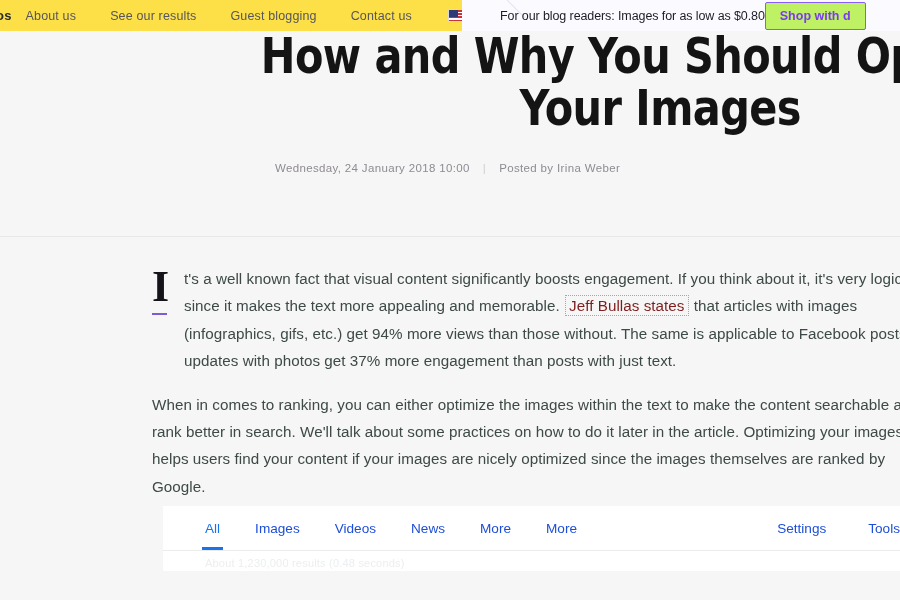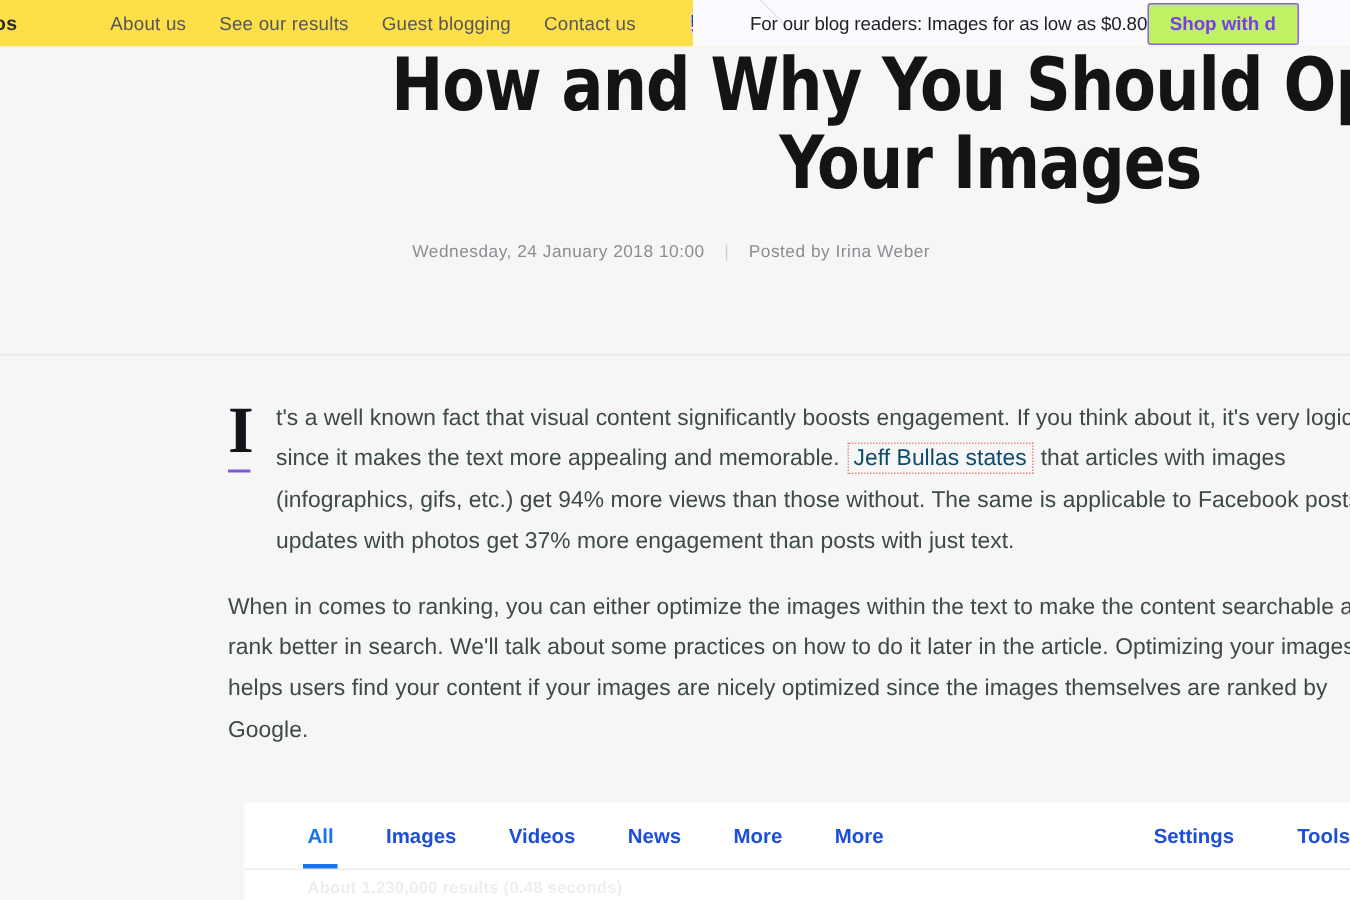--- a/index.html
+++ b/index.html
@@ -43,23 +43,22 @@
     color: #2b2b2b;
     letter-spacing: .2px;
     margin-left: -4px;
     padding-right: 14px;
     white-space: nowrap;
   }
 
   .navlinks {
     display: flex;
     align-items: center;
-    gap: 22px;
-    white-space: nowrap;
-    margin-left: 48px;
+    gap: 34px;
+    white-space: nowrap;
   }
   .navlink {
     font-size: 12.5px;
     color: #56555a;
     letter-spacing: .15px;
     cursor: pointer;
     white-space: nowrap;
   }
 
   .lang {
@@ -232,39 +231,38 @@
   }
   .dropcap .rule {
     display: block;
     width: 15px;
     height: 2px;
     background: #7c5cd6;
     margin-top: 8px;
   }
 
   .inline-link {
-    color: #0c4a6e;
+    color: #7f1d1d;
     text-decoration: none;
     border: 1px dotted #e78c86;
     padding: 1px 3px;
     margin: 0 1px;
     cursor: pointer;
   }
 
   
   .serp {
     position: absolute;
-    top: 535px;
+    top: 506px;
     left: 163px;
     width: 737px;
     height: 65px;
     background: #ffffff;
     overflow: hidden;
     box-sizing: border-box;
-    font-weight: bold;
   }
   .serp-tabs {
     position: relative;
     height: 44px;
     display: flex;
     align-items: center;
     padding-left: 42px;
     box-sizing: border-box;
   }
   .serp-tab {

